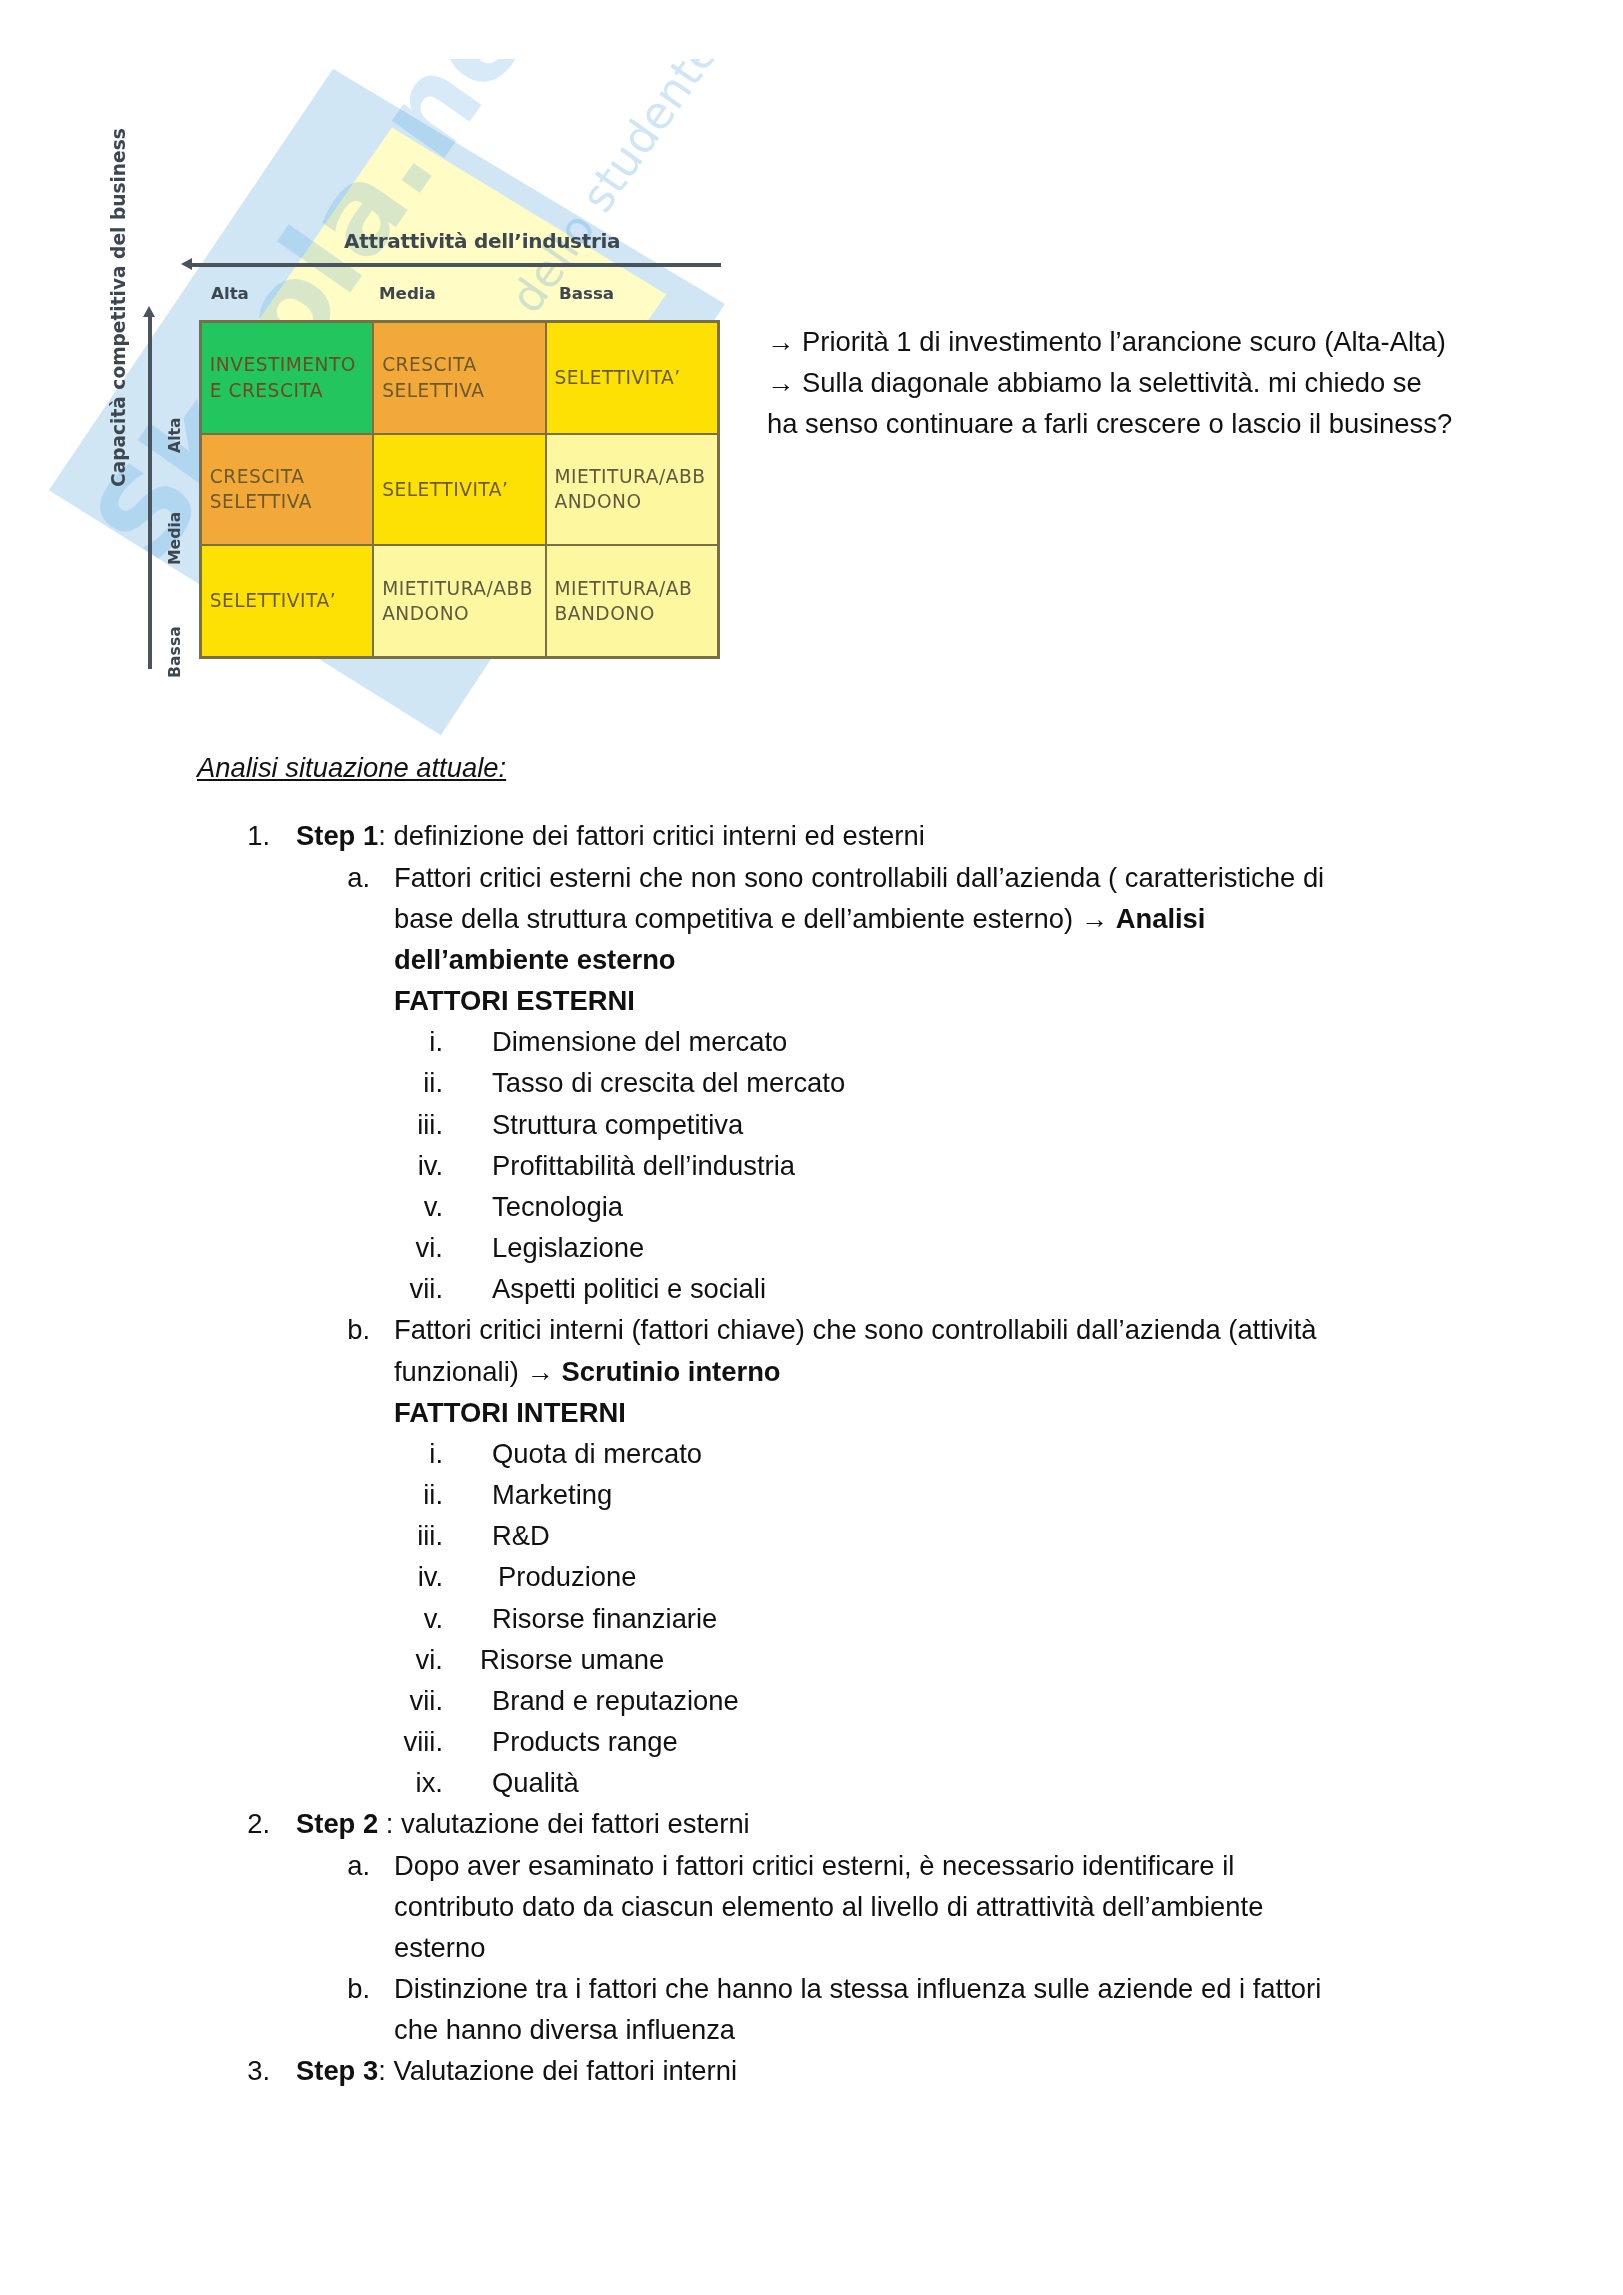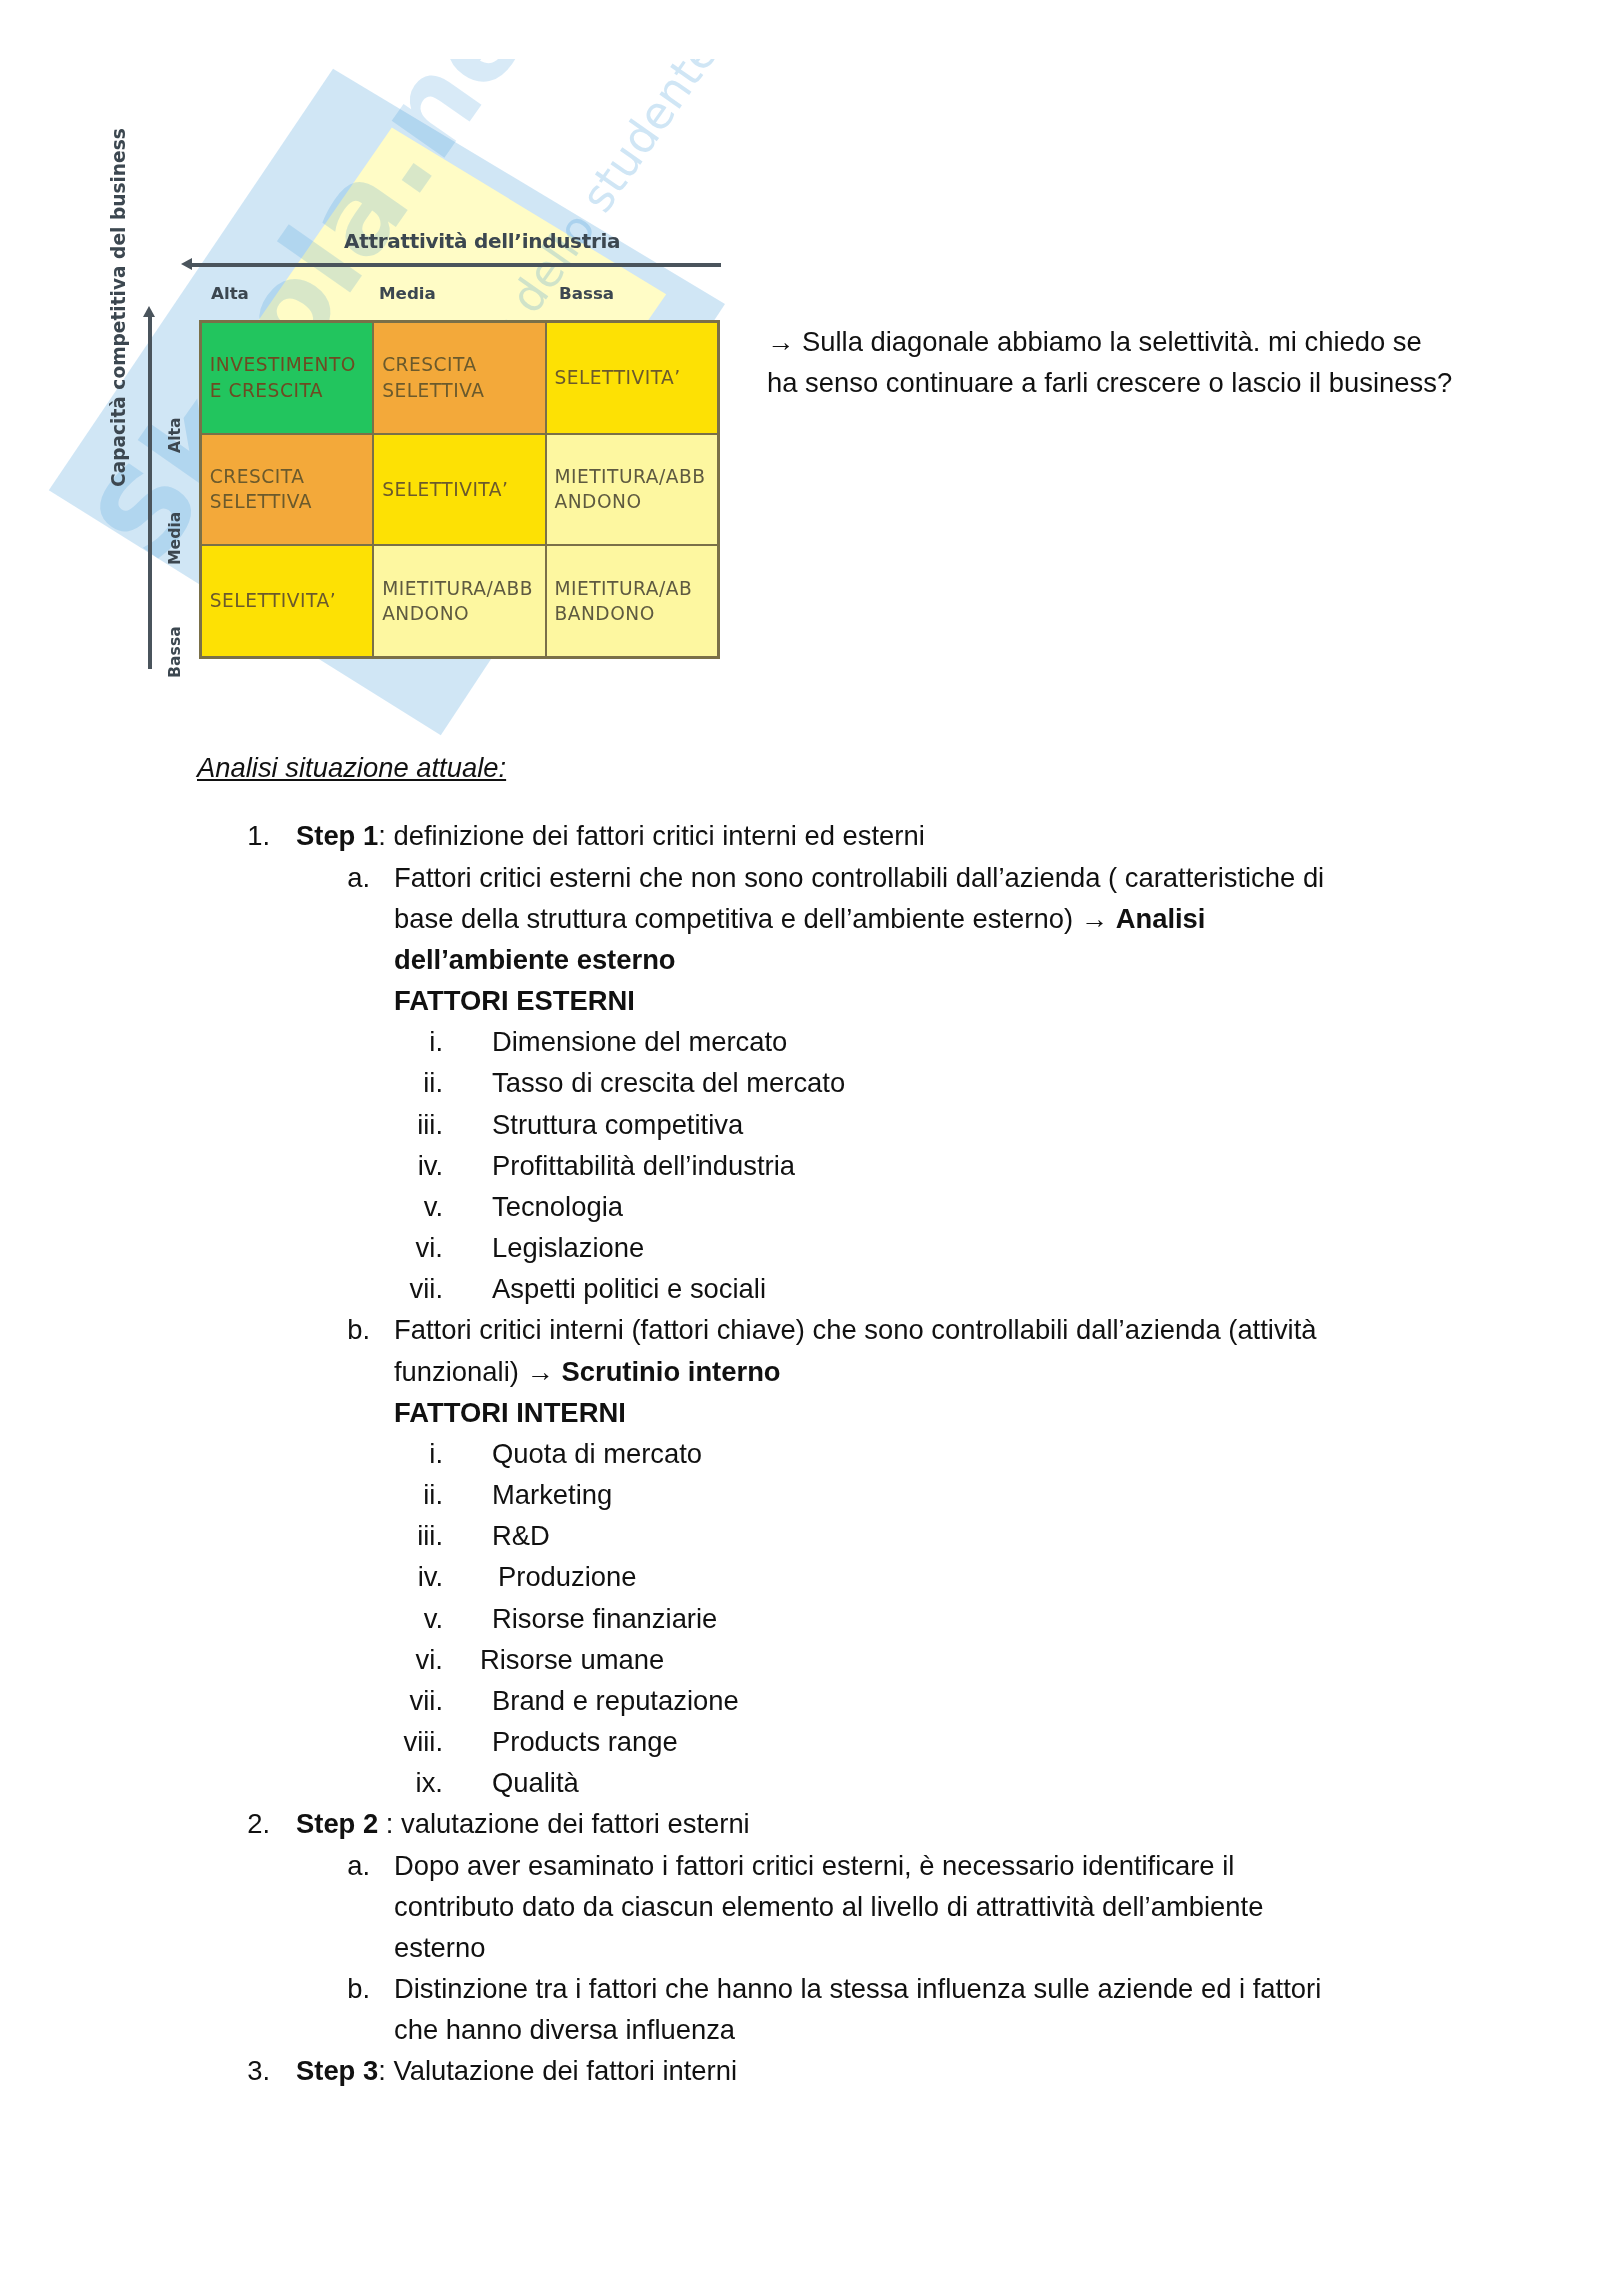--- a/index.html
+++ b/index.html
@@ -78,20 +78,21 @@
 ANDONO</div>
       <div class="cell" style="background: rgb(253, 225, 4);">SELETTIVITA’</div>
       <div class="cell c-light" style="background: rgb(253, 247, 160);">MIETITURA/ABB
 ANDONO</div>
       <div class="cell c-light" style="background: rgb(253, 247, 160);">MIETITURA/AB
 BANDONO</div>
     </div>
 </div>
 
 <div class="notes">
+  <p>→ Priorità 1 di investimento l’arancione scuro (Alta-Alta)</p>
   <p>→ Sulla diagonale abbiamo la selettività. mi chiedo se ha senso continuare a farli crescere o lascio il business?</p>
 </div>
 
 <div class="body-text">
   <div class="heading">Analisi situazione attuale:</div>
 
   <div class="num" style="left:235px; width:35px; top:815px">1.</div>
   <div class="line" style="left:296px; top:815px"><span class="b">Step 1</span><span>: definizione dei fattori critici interni ed esterni</span></div>
 
   <div class="num" style="left:333px; width:37px; top:857px">a.</div>

